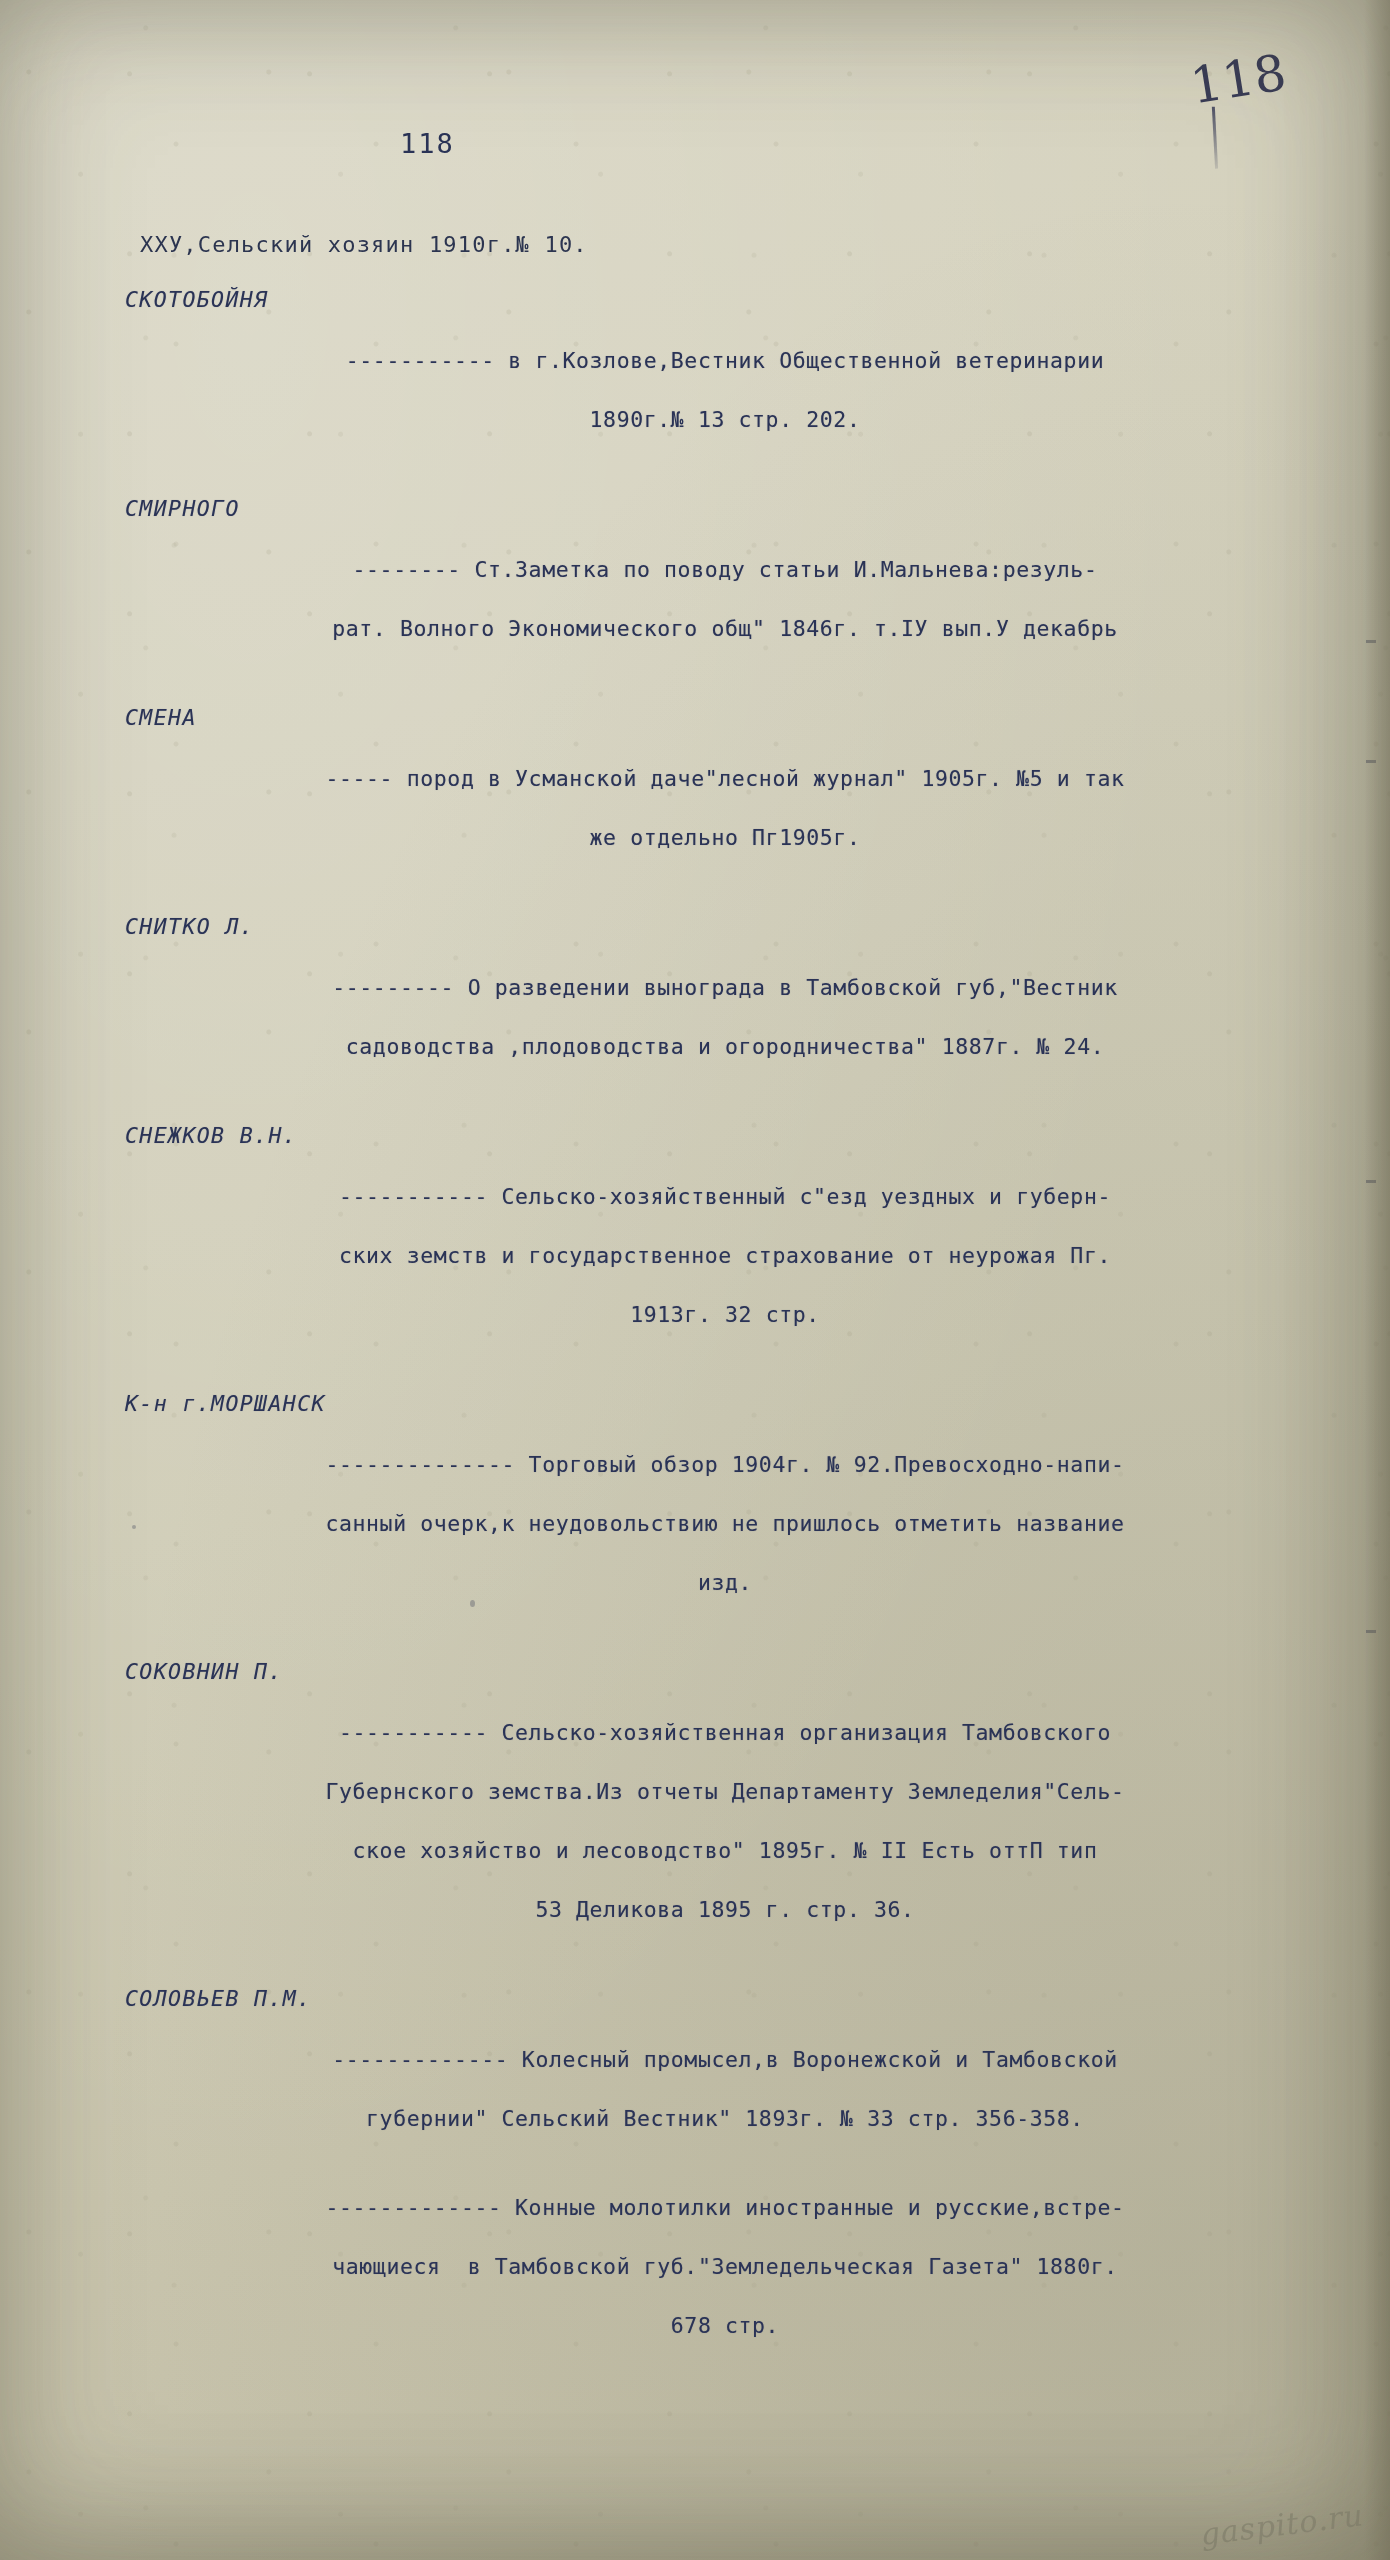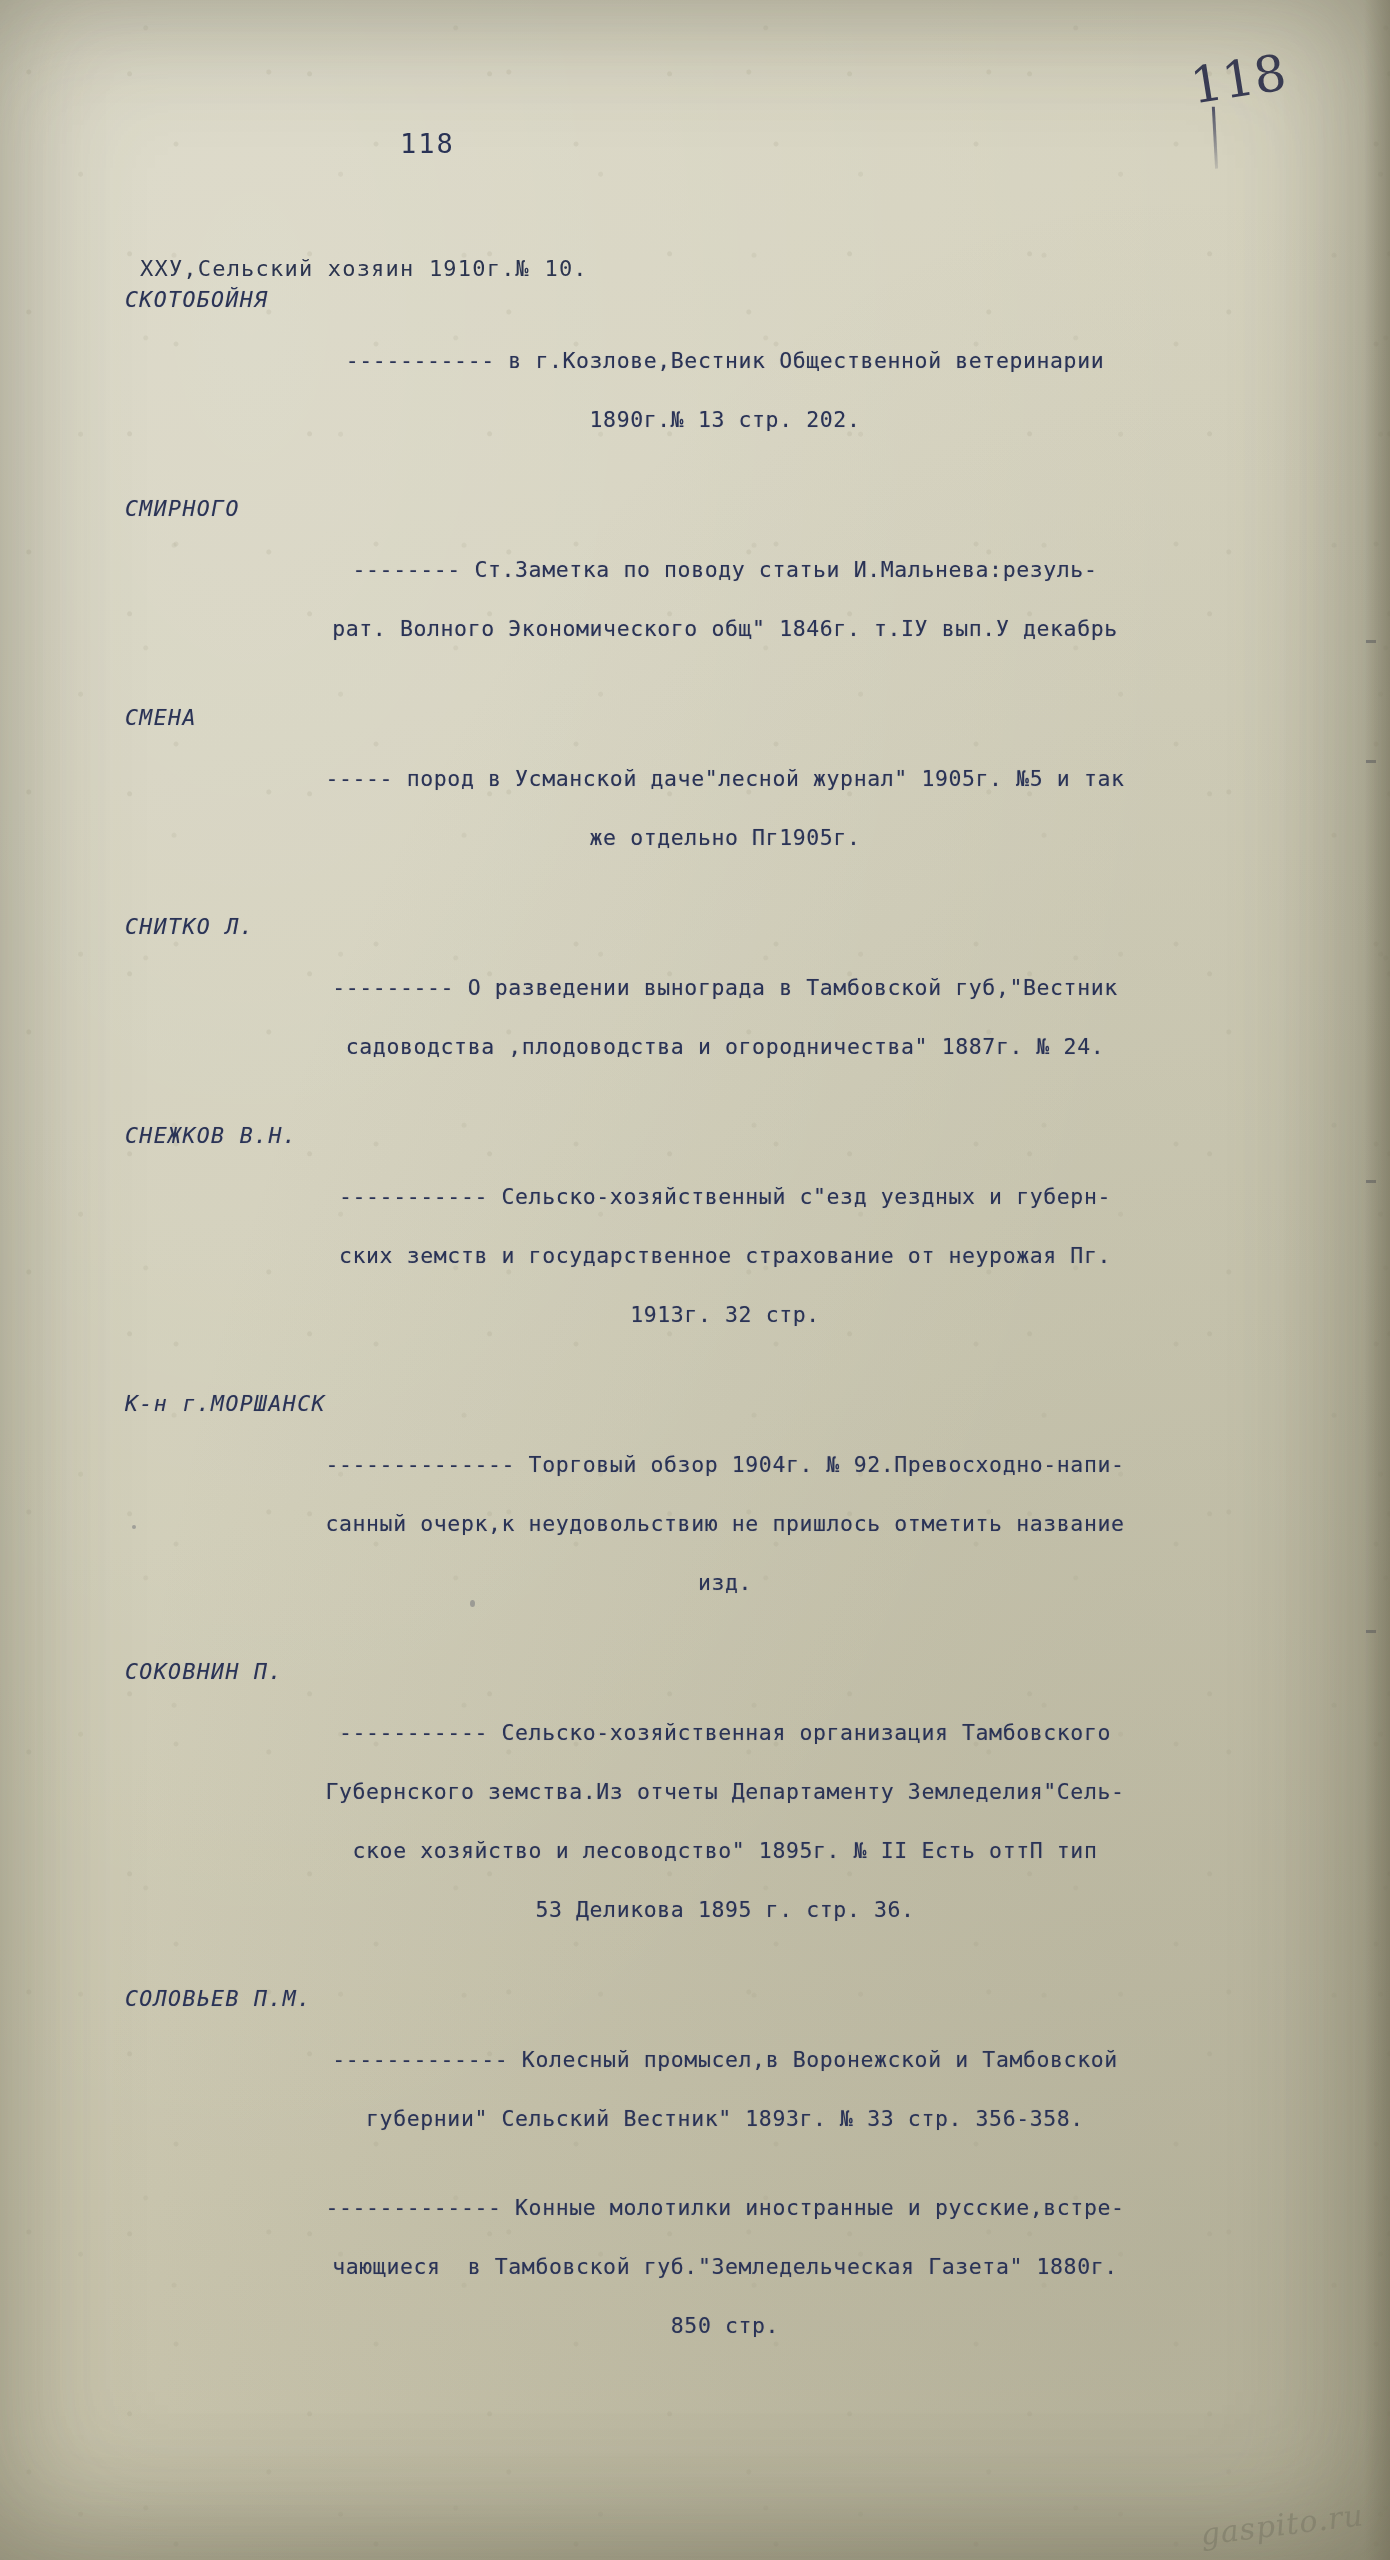--- a/index.html
+++ b/index.html
@@ -102,21 +102,20 @@
   }
   .lines { display: block; text-align: center; }
   .line { display: block; white-space: pre-wrap; }
 
   .title-line {
     position: absolute;
     left: 140px;
     top: 232px;
     font-size: 22px;
     letter-spacing: 1.2px;
-    margin-top: 24px;
   }
 
   
   .margin-mark {
     position: absolute;
     right: 14px;
     width: 10px;
     height: 3px;
     background: rgba(60,64,90,0.45);
   }
@@ -213,21 +212,21 @@
         <span class="head">СОЛОВЬЕВ П.М.</span>
         <span class="lines">
           <span class="line">------------- Колесный промысел,в Воронежской и Тамбовской</span>
           <span class="line">губернии" Сельский Вестник" 1893г. № 33 стр. 356-358.</span>
         </span>
       </div>
       <div class="entry">
         <span class="lines">
           <span class="line">------------- Конные молотилки иностранные и русские,встре-</span>
           <span class="line">чающиеся  в Тамбовской губ."Земледельческая Газета" 1880г.</span>
-          <span class="line">850 стр.</span>
+          <span class="line">678 стр.</span>
         </span>
       </div>
     </div>
 
   <div class="margin-mark" style="top:640px;"></div>
   <div class="margin-mark" style="top:760px;"></div>
   <div class="margin-mark" style="top:1180px;"></div>
   <div class="margin-mark" style="top:1630px;"></div>
   <div class="speck" style="left:470px; top:1600px; width:5px; height:7px;"></div>
   <div class="speck" style="left:132px; top:1525px; width:4px; height:4px;"></div>

